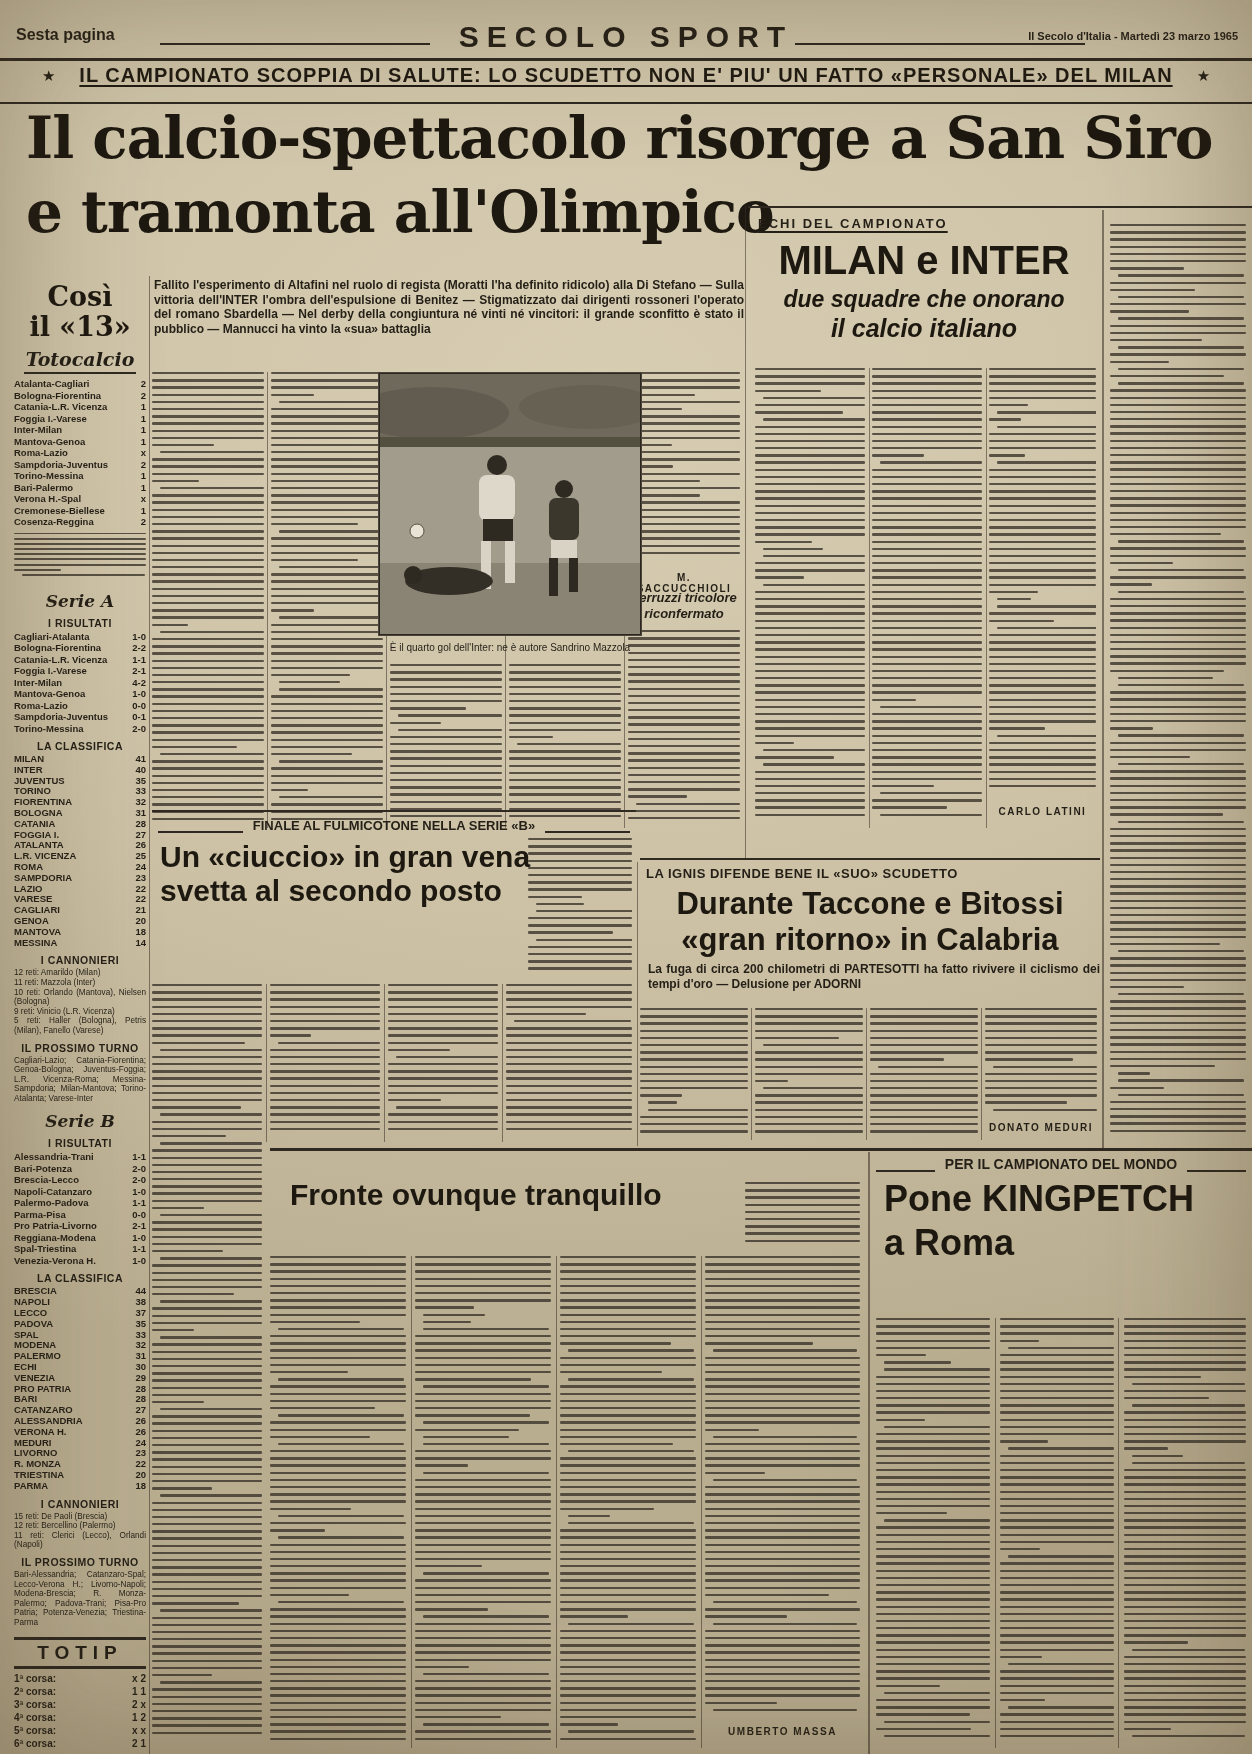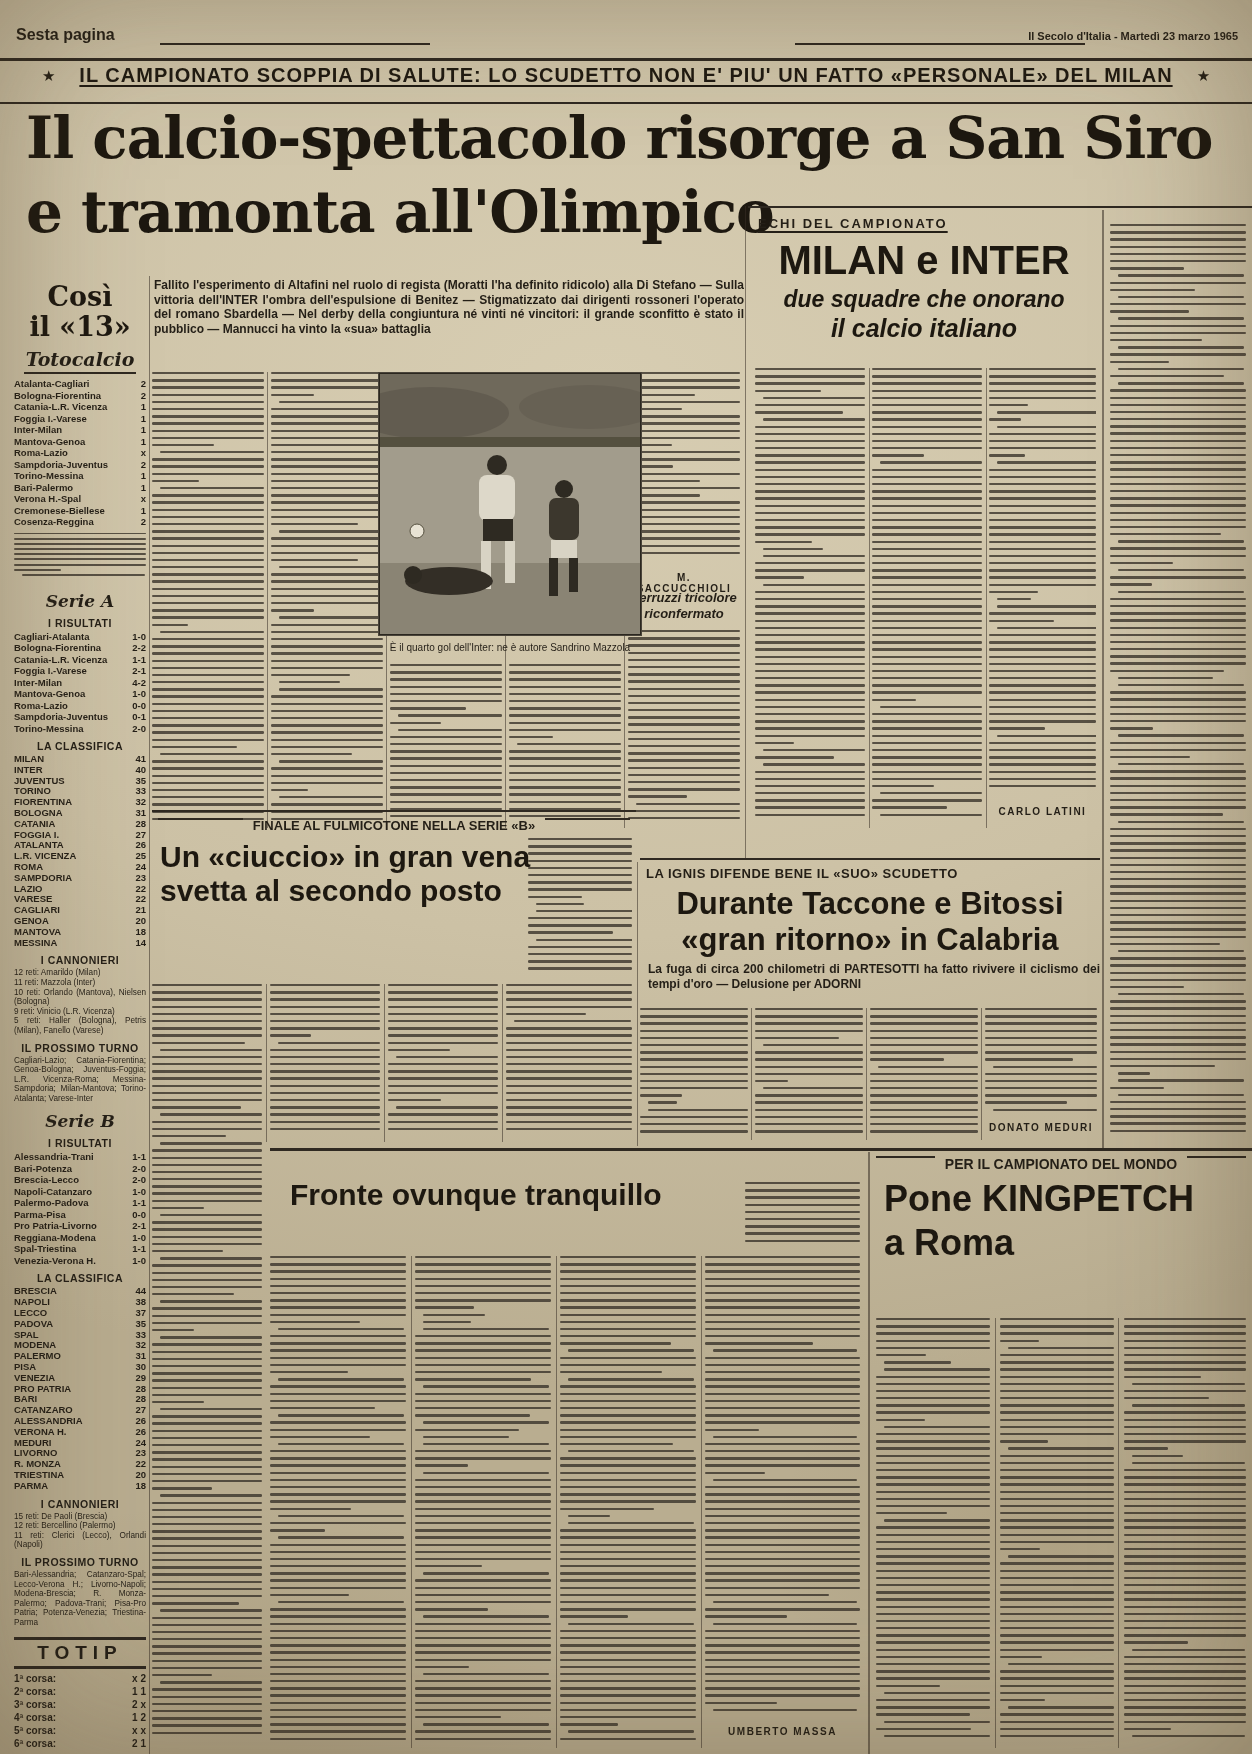--- a/index.html
+++ b/index.html
@@ -12,21 +12,21 @@
 #page::after{content:"";position:absolute;inset:0;pointer-events:none;box-shadow:inset 0 0 150px rgba(70,52,25,.38)}
 .abs{position:absolute}
 .hr{position:absolute;background:#2f2921}
 .vr{position:absolute;background:rgba(56,48,38,.55);width:1px}
 .ftx{position:absolute;overflow:hidden}
 .ftx i{display:block;background:#39332a;opacity:.8;border-radius:1.2px}
 .ftx.flow{position:relative}
 .b{font-weight:bold}
 .ctr{text-align:center}
 .just{text-align:justify}
-.kick{display:flex;align-items:flex-start;gap:10px;font-weight:bold;white-space:nowrap}
+.kick{display:flex;align-items:flex-end;gap:10px;font-weight:bold;white-space:nowrap}
 .kick::before,.kick::after{content:"";flex:1;height:2px;background:#2f2921;min-width:8px}
 .byl{font-size:10px;font-weight:bold;letter-spacing:1.5px;text-align:center}
 .lr{display:flex;justify-content:space-between;align-items:baseline}
 .lr span:last-child{margin-left:4px}
 .lr.str{display:block}
 .banner{position:absolute;left:0;top:64px;width:1252px;display:flex;justify-content:center;align-items:center;gap:24px}
 .banner .txt{font-size:20px;font-weight:bold;letter-spacing:1px;text-decoration:underline;text-underline-offset:3px;text-decoration-thickness:2px;color:#1f1a12}
 .banner .star{font-size:15px}
 .headline{font-family:"DejaVu Serif",serif;font-weight:bold;color:#1d1810;letter-spacing:-1px;white-space:nowrap}
 .sb{position:absolute;left:14px;top:282px;width:132px;height:1468px;overflow:hidden}
@@ -41,20 +41,21 @@
 .sb .totip-l{font-size:10px;line-height:13px;font-weight:bold;margin-top:3px}
 .cap{font-size:10px;text-align:center}
 .photo{position:absolute;border:1px solid #4a443a;background:#a29c8c}
 </style>
 </head>
 <body>
 
 <div id="page">
 
   <div class="abs b" style="left:16px;top:26px;font-size:16px">Sesta pagina</div>
+  <div class="abs b ctr" style="left:0;top:20px;width:1252px;font-size:30px;letter-spacing:8px">SECOLO SPORT</div>
   <div class="abs b" style="right:14px;top:30px;font-size:11px">Il Secolo d'Italia - Martedì 23 marzo 1965</div>
   <div class="hr" style="left:160px;top:43px;width:270px;height:2px"></div>
   <div class="hr" style="left:795px;top:43px;width:290px;height:2px"></div>
   <div class="hr" style="left:0;top:58px;width:1252px;height:3px"></div>
 
   <div class="banner">
     <span class="star">★</span>
     <span class="txt">IL CAMPIONATO SCOPPIA DI SALUTE: LO SCUDETTO NON E' PIU' UN FATTO «PERSONALE» DEL MILAN</span>
     <span class="star">★</span>
   </div>
@@ -327,21 +328,21 @@
         </div>
         <div class="lr">
           <span>MODENA</span>
           <span>32</span>
         </div>
         <div class="lr">
           <span>PALERMO</span>
           <span>31</span>
         </div>
         <div class="lr">
-          <span>PISA</span>
+          <span>ECHI</span>
           <span>30</span>
         </div>
         <div class="lr">
           <span>VENEZIA</span>
           <span>29</span>
         </div>
         <div class="lr">
           <span>PRO PATRIA</span>
           <span>28</span>
         </div>

